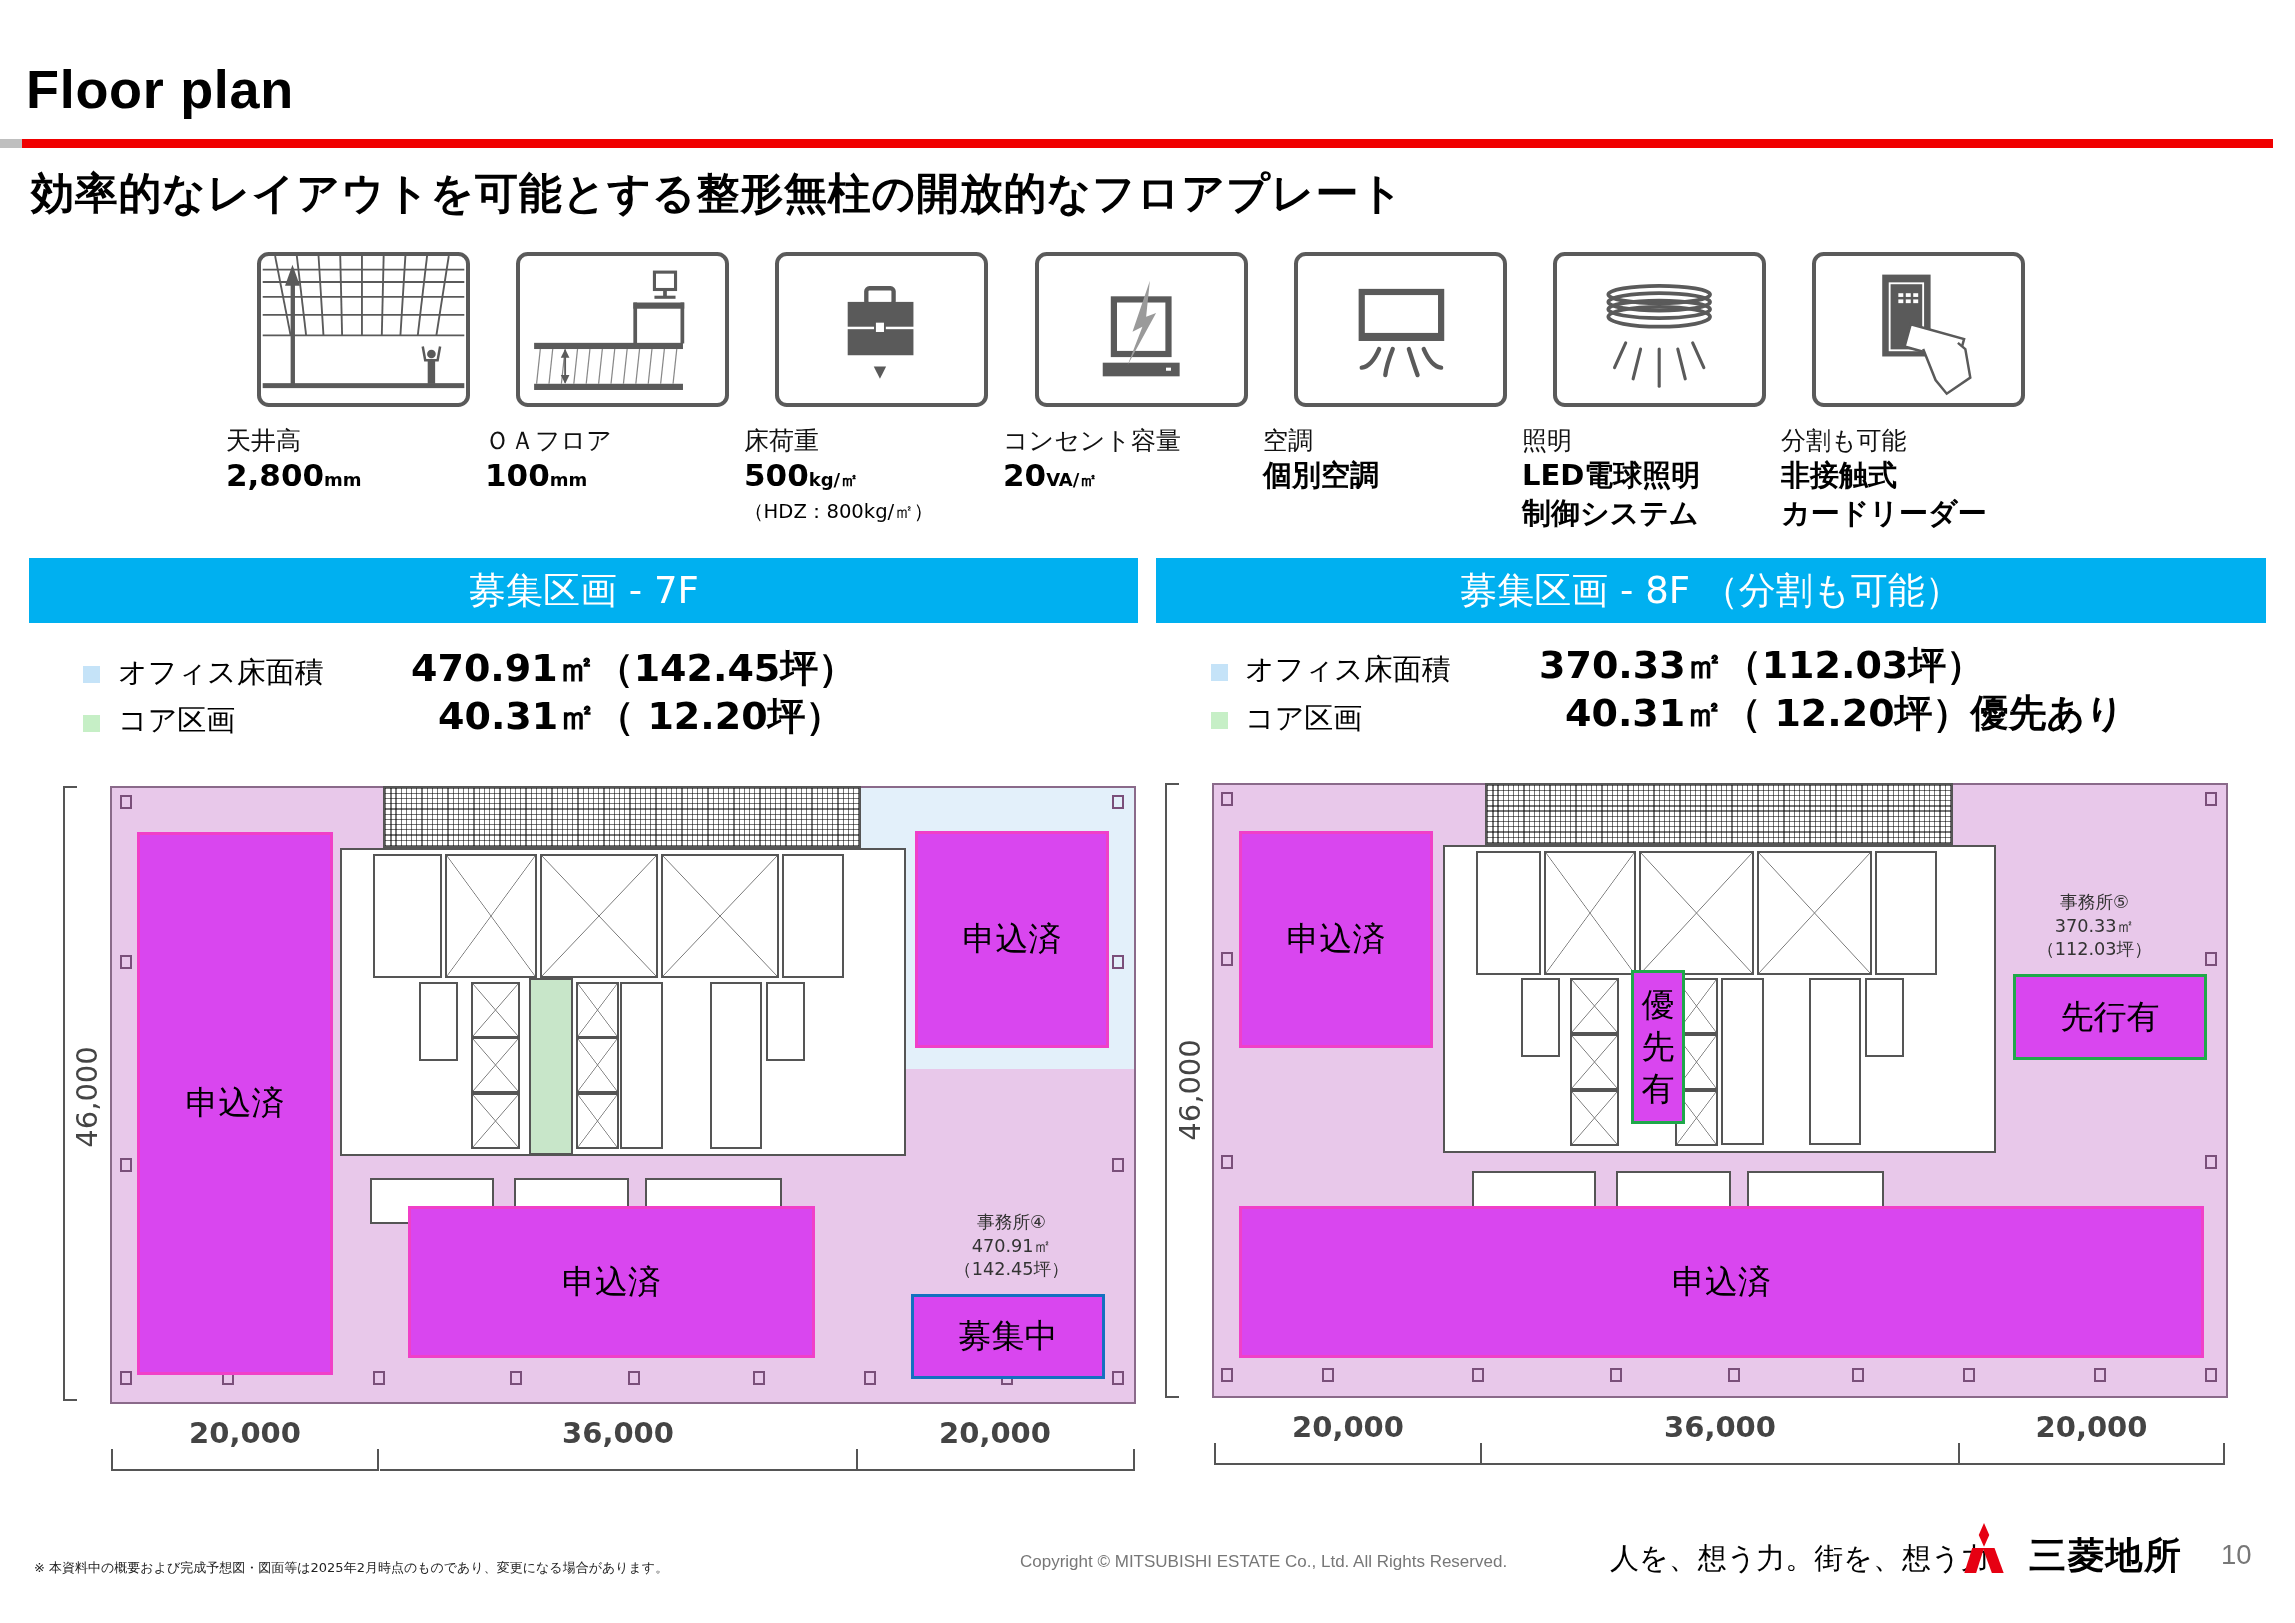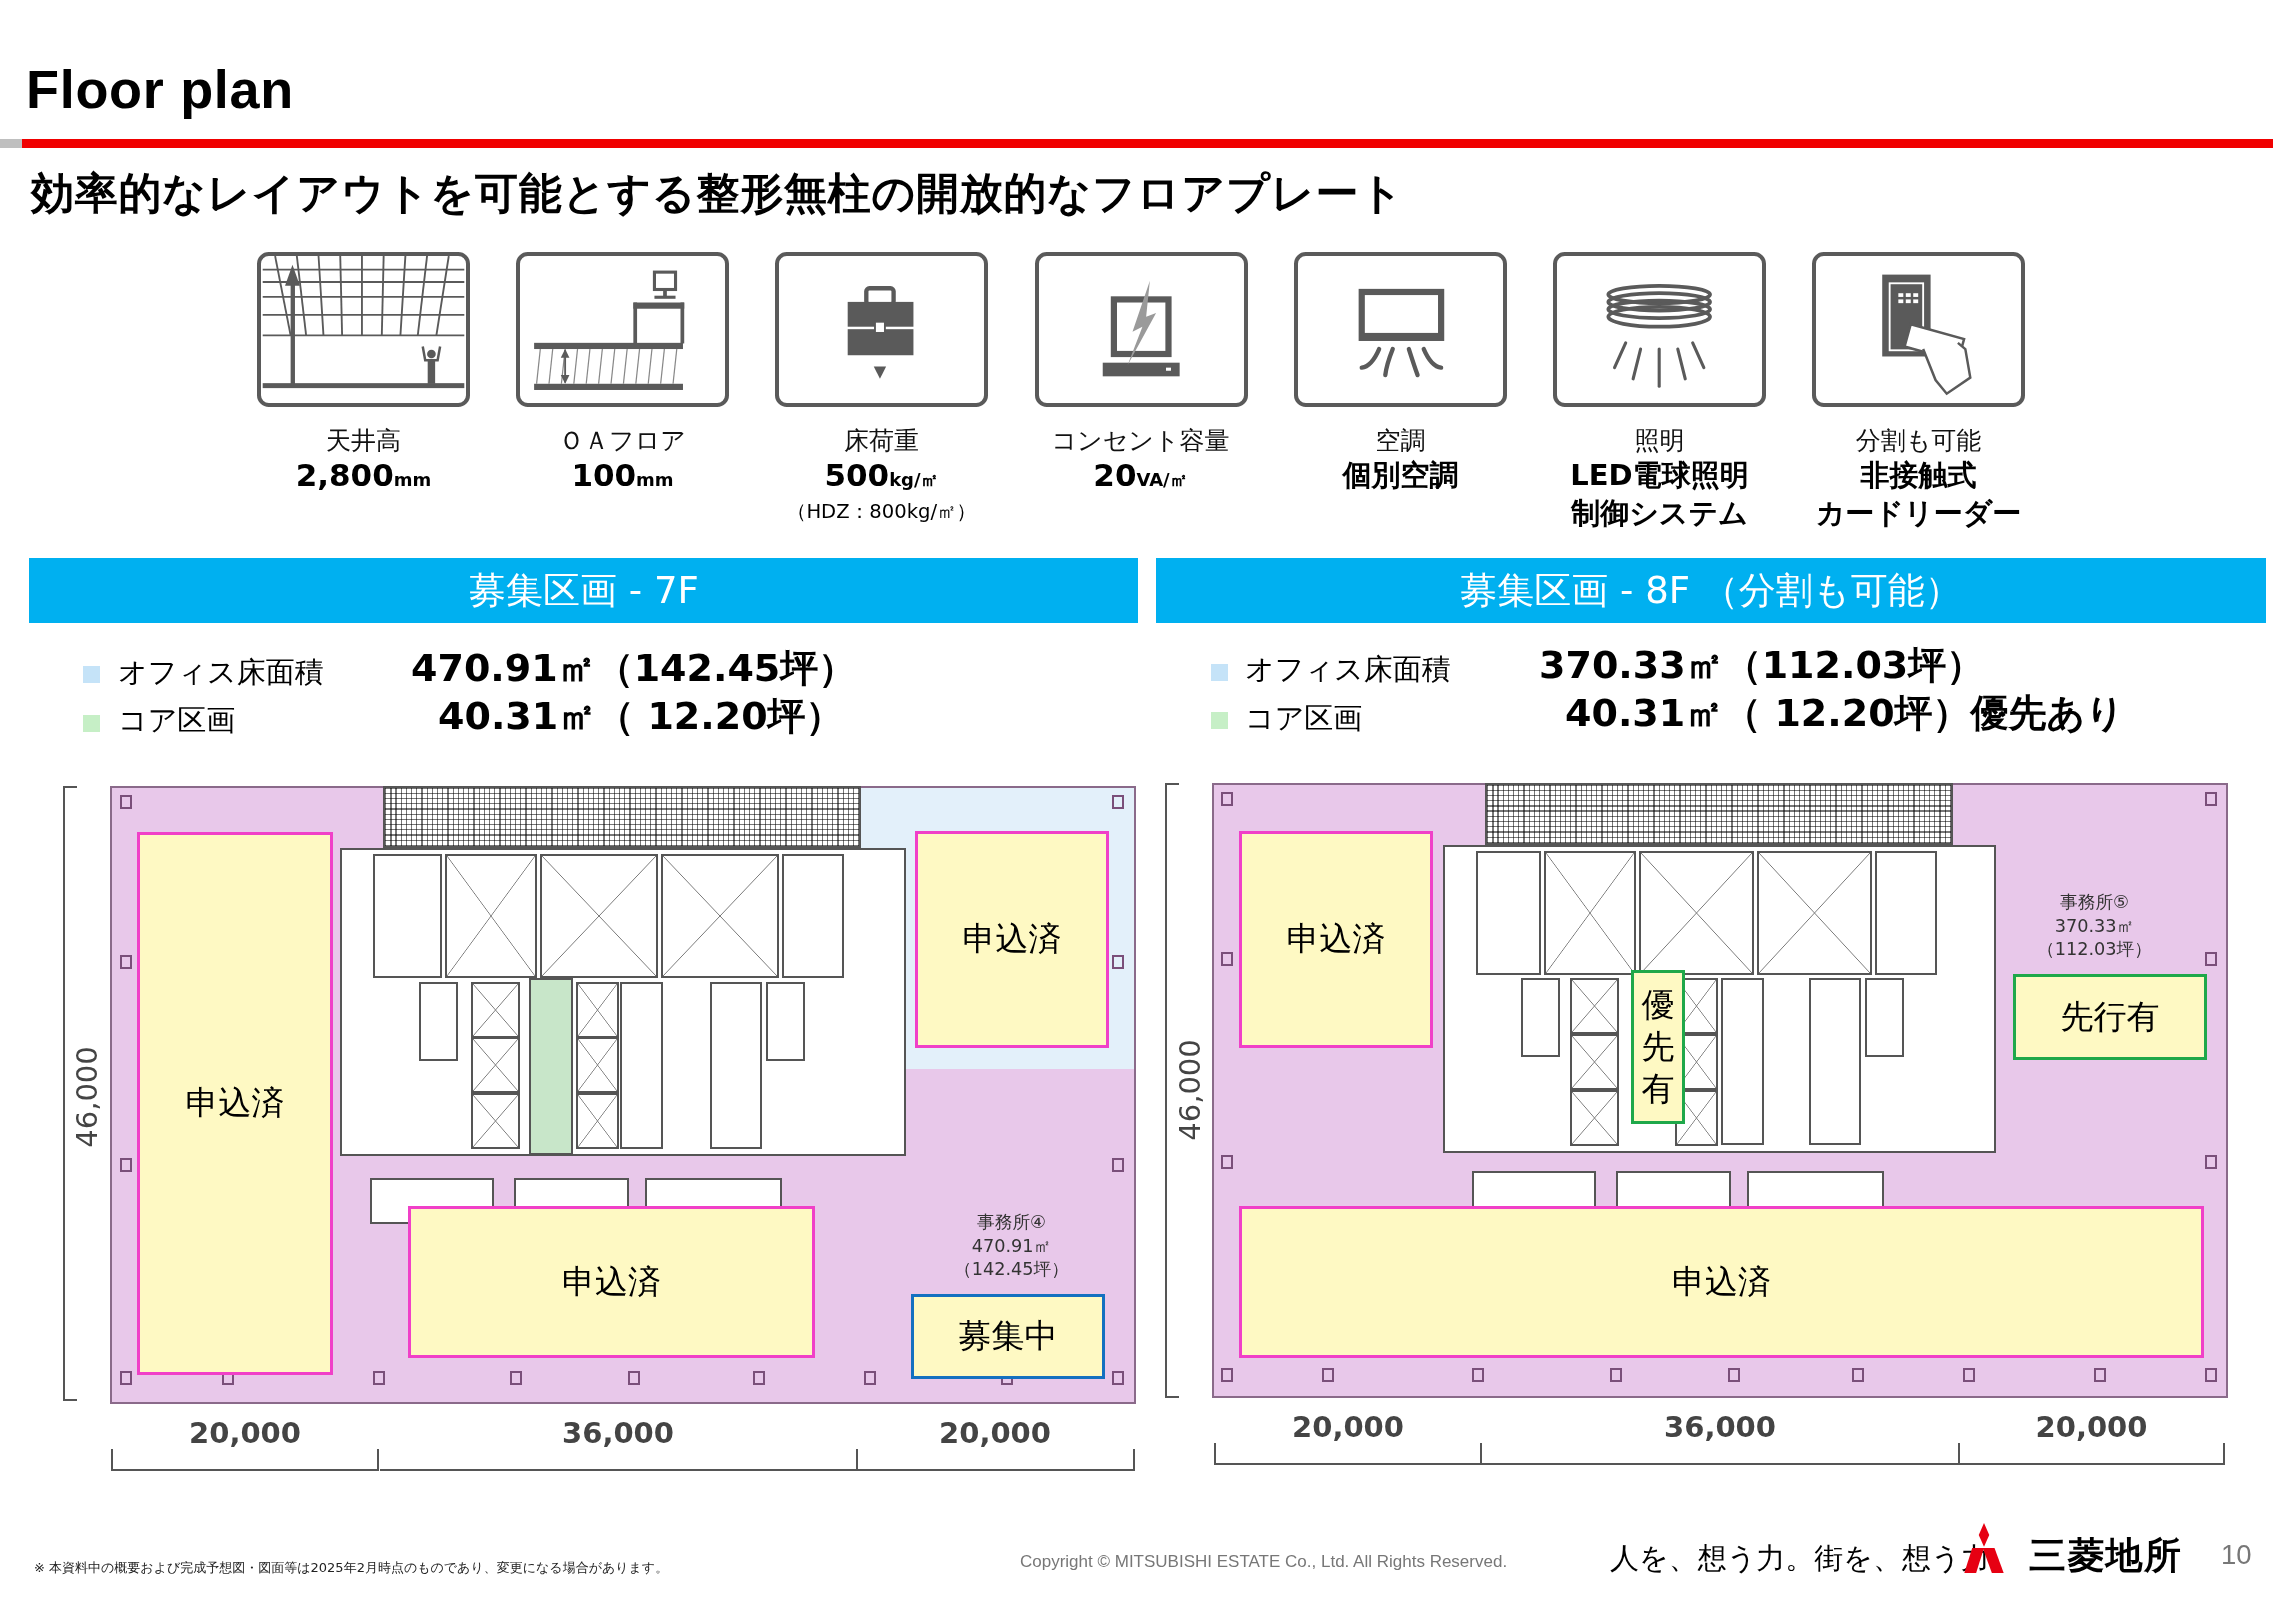--- a/index.html
+++ b/index.html
@@ -4,41 +4,41 @@
 <style>
   html,body{margin:0;padding:0;background:#fff;}
   body{width:2295px;height:1623px;position:relative;overflow:hidden;font-family:"DejaVu Sans","Liberation Sans",sans-serif;color:#000;}
   .abs{position:absolute;}
   .title{left:26px;top:58px;font-family:"Liberation Sans",sans-serif;font-weight:bold;font-size:54px;letter-spacing:0.7px;}
   .rule-grey{left:0;top:139px;width:22px;height:8.5px;background:#bfbfbf;}
   .rule-red{left:22px;top:139px;width:2251px;height:8.5px;background:#f00000;}
   .subtitle{left:31px;top:165px;font-weight:bold;font-size:43px;letter-spacing:0.7px;white-space:nowrap;}
   .icon-box{top:252px;width:213px;height:155px;border:4.6px solid #5a5a5a;border-radius:11.8px;box-sizing:border-box;background:#fff;}
   .icon-box svg{width:100%;height:100%;display:block;}
-  .spec{top:425px;width:275px;text-align:center;}
+  .spec{top:425px;width:275px;}
   .spec-label{font-size:25px;line-height:31px;color:#111;}
   .spec-value{font-size:31px;font-weight:bold;line-height:38px;}
   .spec-value .unit{font-size:18px;}
   .spec-note{font-size:19.6px;line-height:26px;}
   .band{height:65px;background:#00b0f0;color:#fff;font-size:37px;display:flex;align-items:center;justify-content:center;}
   .legend-sq{width:17px;height:17px;}
   .legend-label{font-size:29px;line-height:37px;}
   .legend-val{font-size:38px;font-weight:bold;line-height:42px;white-space:nowrap;}
   .plan{position:absolute;}
   .plan .floor{position:absolute;background:#e8c8ea;border:2px solid #8a6a8a;box-sizing:border-box;}
   .plan .zone-blue{position:absolute;background:#e3f0fa;}
   .plan .core{position:absolute;background:#fff;border:2.6px solid #555;box-sizing:border-box;}
   .plan .void{position:absolute;background:repeating-linear-gradient(90deg,#777 0 1.3px,#fff 1.3px 5.2px),repeating-linear-gradient(0deg,#777 0 1.3px,#fff 1.3px 5.2px);background-blend-mode:multiply;border:2px solid #555;box-sizing:border-box;}
   .plan .shaft{position:absolute;border:2px solid #555;box-sizing:border-box;background:
       linear-gradient(to top right,transparent calc(50% - 0.7px),#777 50%,transparent calc(50% + 0.7px)),
       linear-gradient(to bottom right,transparent calc(50% - 0.7px),#777 50%,transparent calc(50% + 0.7px)),#fff;}
   .plan .room{position:absolute;border:2px solid #555;box-sizing:border-box;background:#fff;}
   .plan .col{position:absolute;width:11.8px;height:14.4px;border:2.6px solid #7a4f7a;box-sizing:border-box;}
   .plan .green-core{position:absolute;background:#c8e6c9;border:2px solid #555;box-sizing:border-box;}
-  .tag{position:absolute;background:#fef9c3;box-sizing:border-box;display:flex;align-items:center;justify-content:center;font-size:33px;}
+  .tag{position:absolute;background:#d946ef;box-sizing:border-box;display:flex;align-items:center;justify-content:center;font-size:33px;}
   .tag.magenta{border:3.9px solid #f040c8;}
   .tag.blue{border:3.9px solid #1470c0;}
   .tag.green{border:3.9px solid #1fa84a;}
   .tag.vertical{flex-direction:column;line-height:42px;}
   .office-note{position:absolute;text-align:center;color:#333;font-size:17.7px;line-height:23.6px;}
   .dim-v{position:absolute;border-left:2px solid #555;}
   .dim-v::before,.dim-v::after{content:"";position:absolute;left:-2px;width:14.4px;border-top:2px solid #555;}
   .dim-v::before{top:0}.dim-v::after{bottom:0}
   .dim-v-label{position:absolute;font-size:29px;color:#444;transform:rotate(-90deg);transform-origin:center;white-space:nowrap;}
   .dim-h{position:absolute;height:22px;border-left:2px solid #555;border-right:2px solid #555;border-bottom:2px solid #555;box-sizing:border-box;font-weight:bold;}

